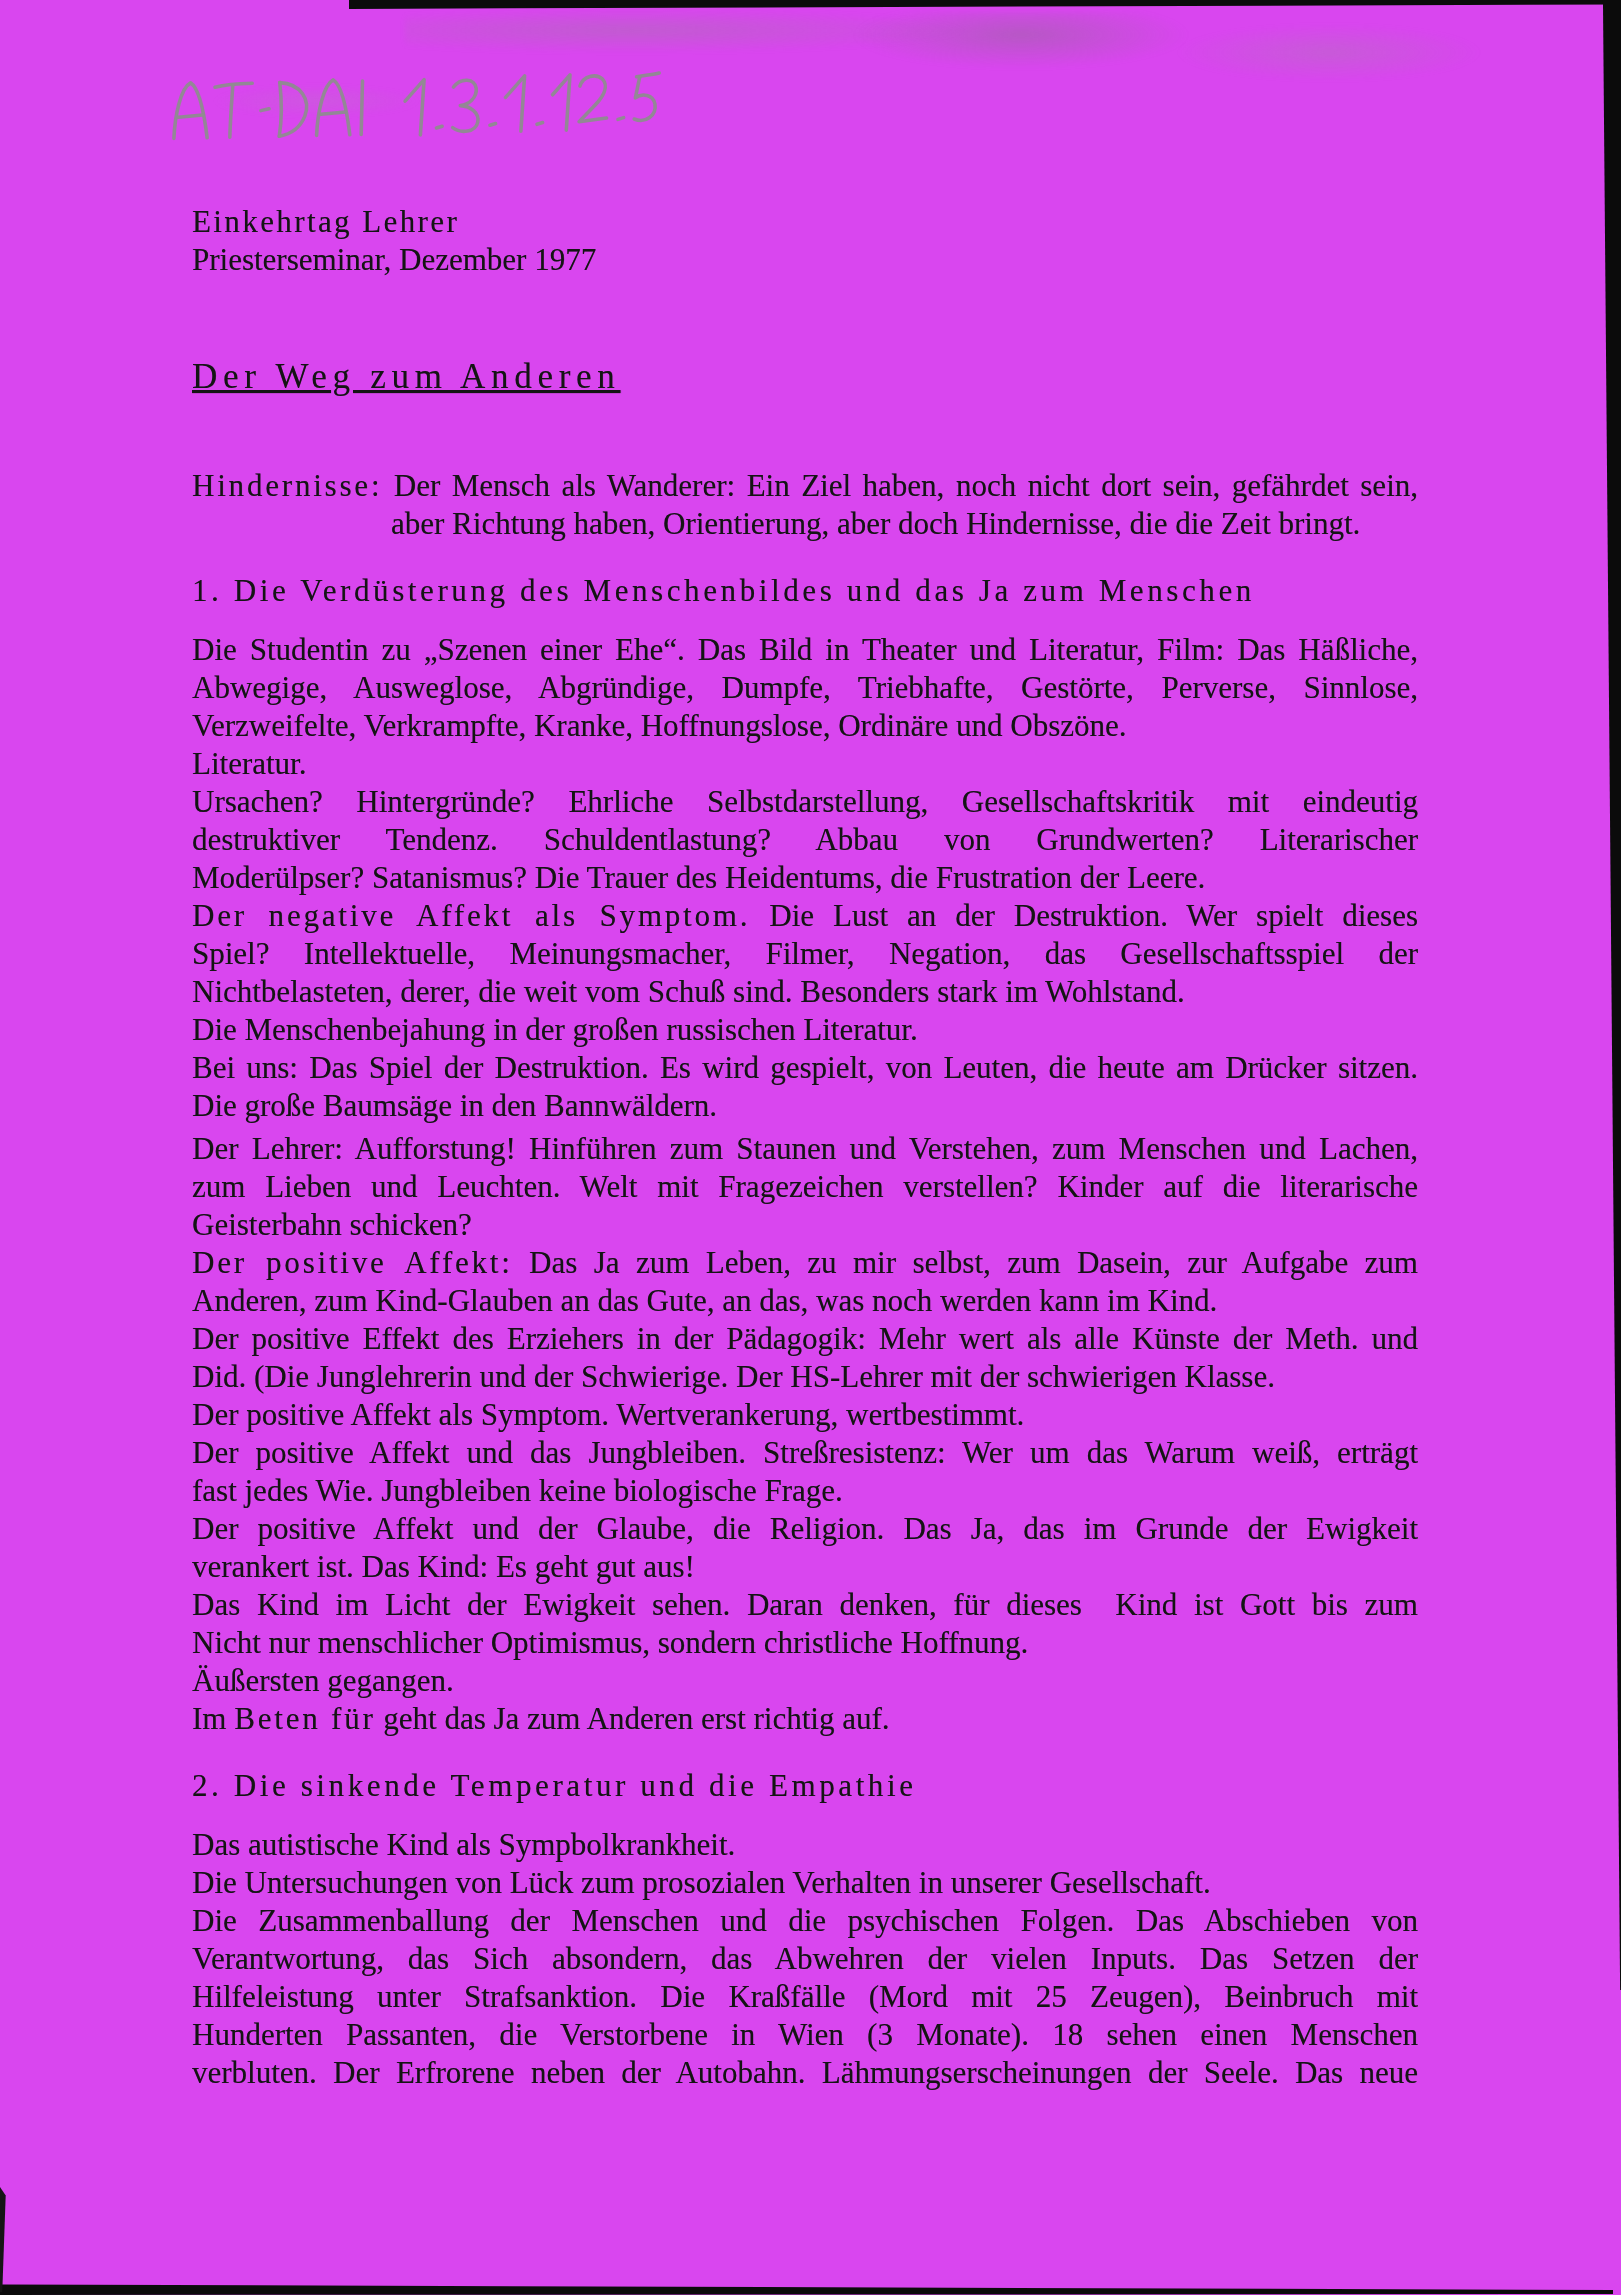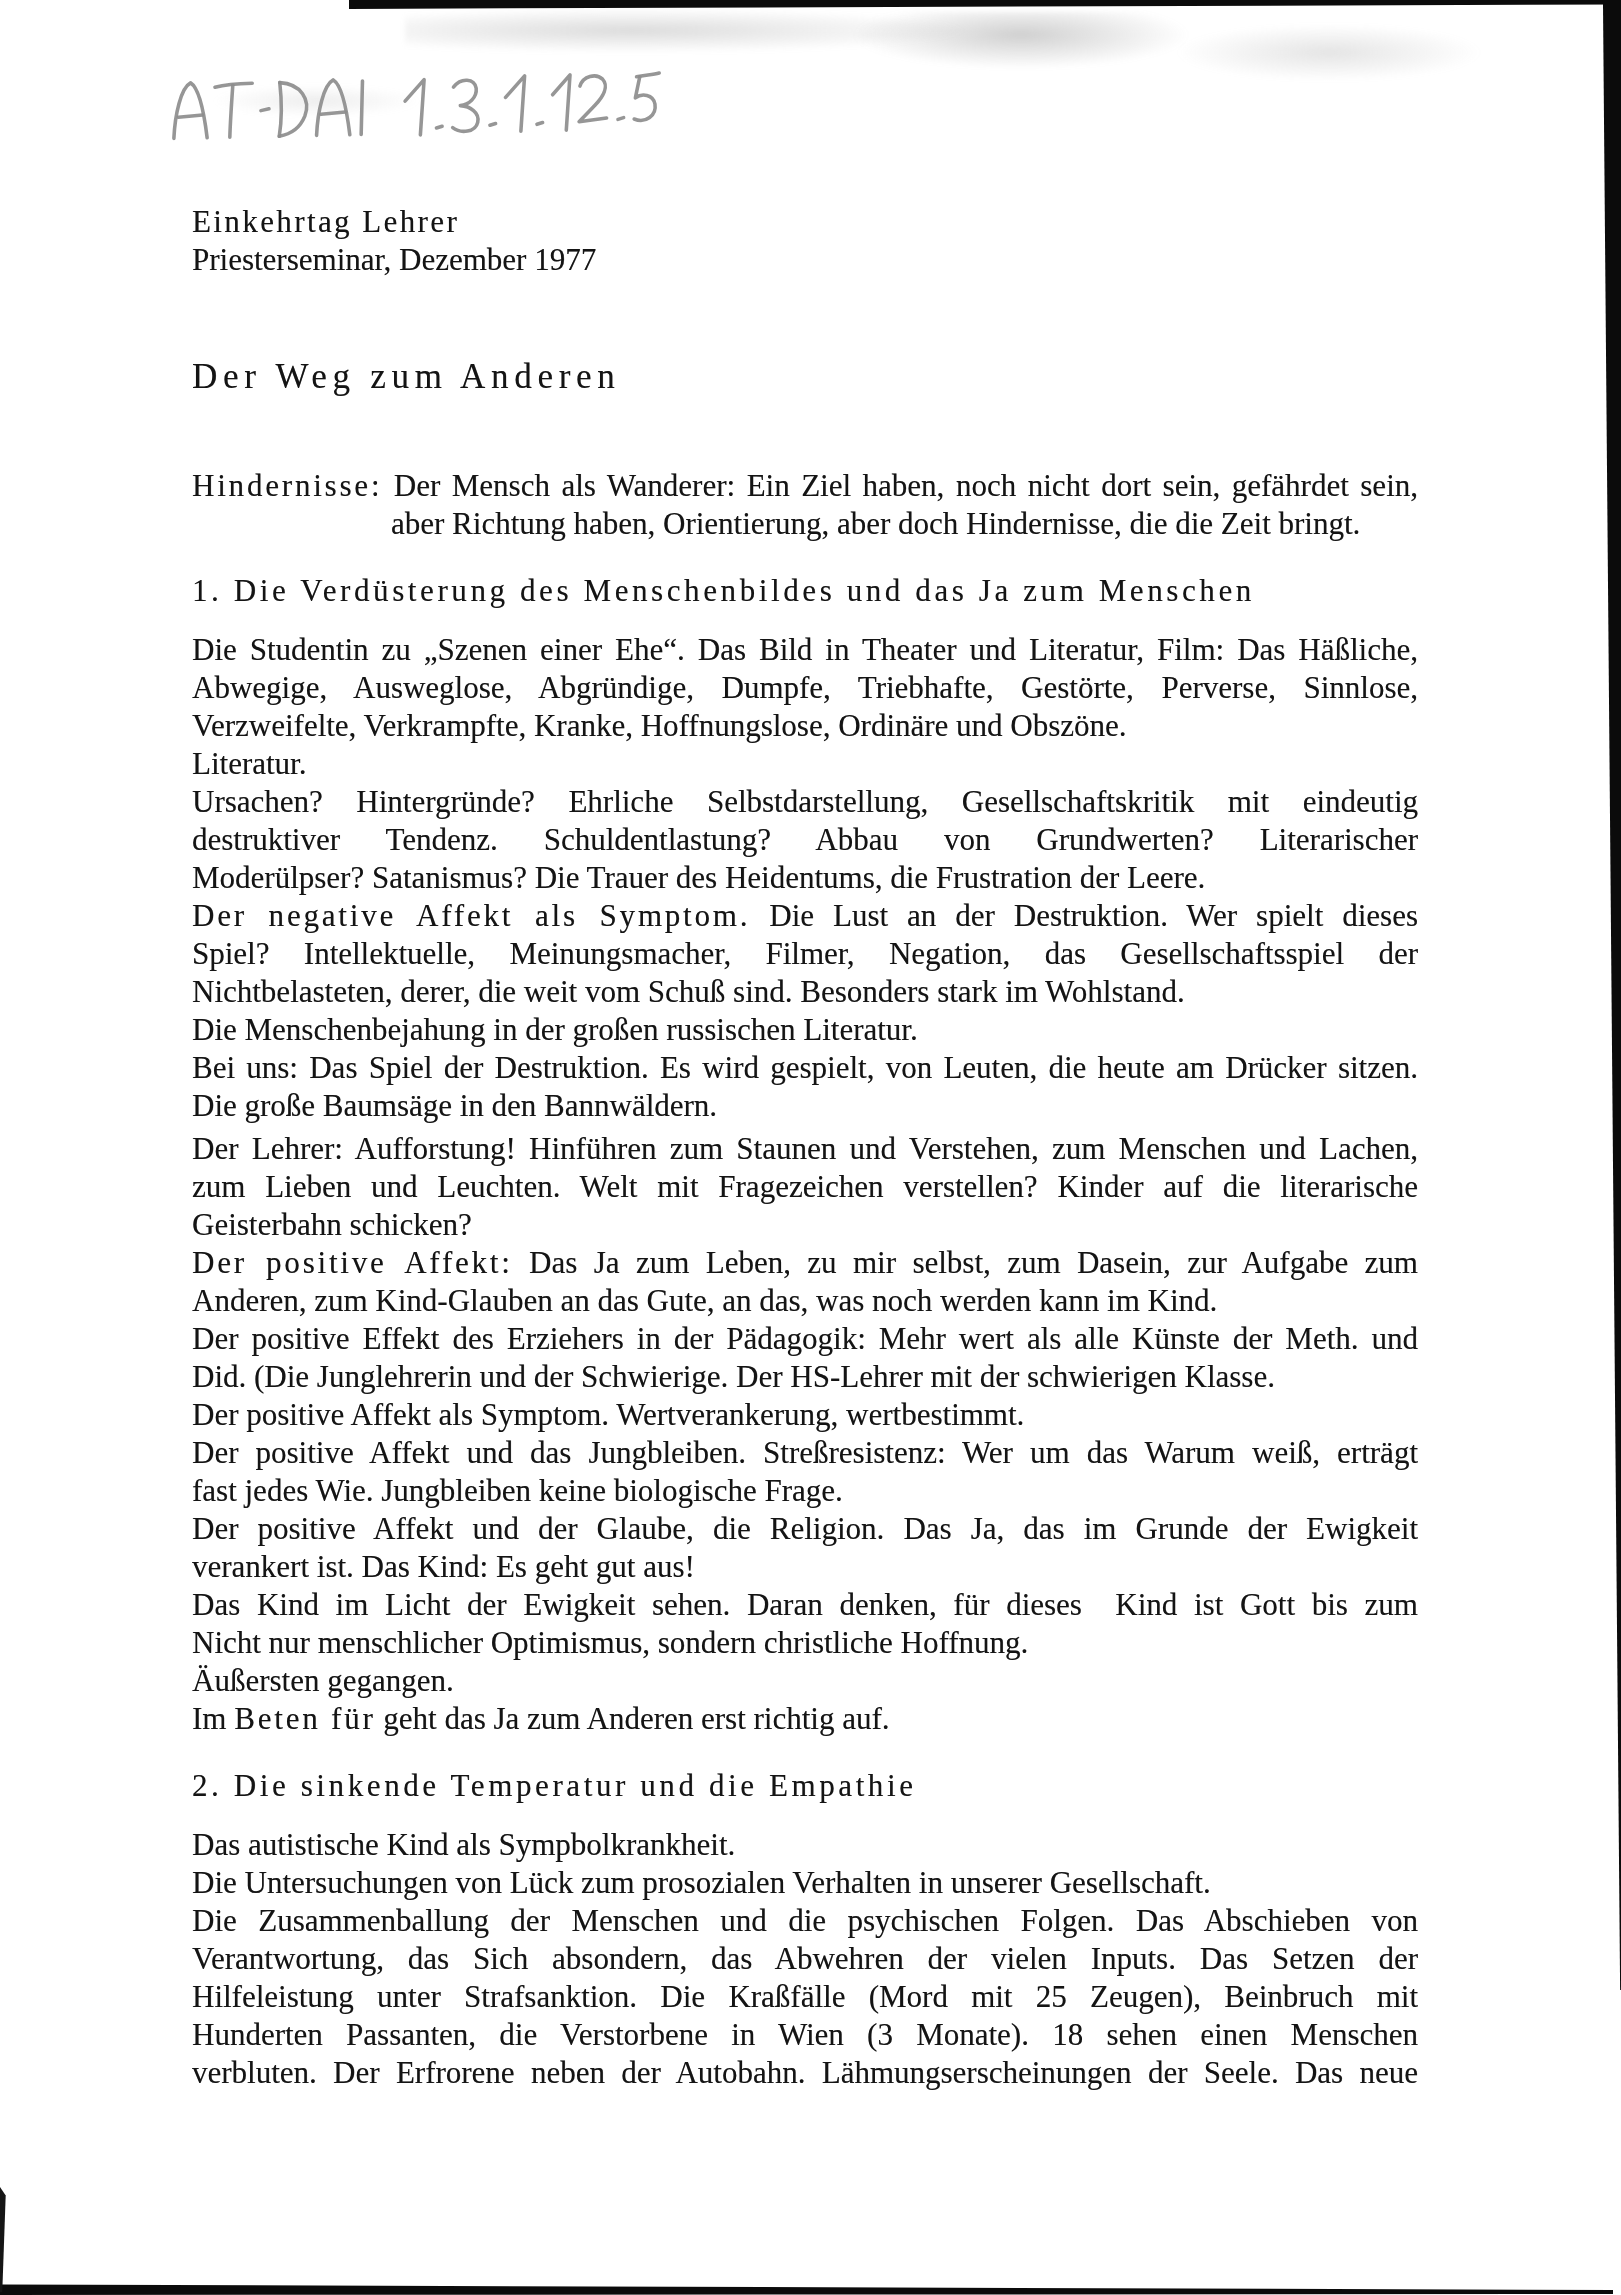--- a/index.html
+++ b/index.html
@@ -1,18 +1,18 @@
 <!DOCTYPE html>
 <html lang="de" style="font-size:13px"><head>
 <meta charset="utf-8">
 <style>
   html,body{margin:0;padding:0;background:#777;}
   .page{
     position:relative; width:1621px; height:2295px;
-    background:#ffffff; overflow:hidden;
+    background:#d946ef; overflow:hidden;
     font-family:"Liberation Serif","DejaVu Serif",serif;
     color:#141414;
   }
   
   .top-edge{position:absolute;left:349px;top:0;width:1273px;height:10.5px;background:#0b0b0b;
     clip-path:polygon(0 0,100% 0,100% 42%,0 85%);}
   .right-edge{position:absolute;right:0;top:0;width:22px;height:1990px;background:#0b0b0b;
     clip-path:polygon(18% 0,100% 0,100% 100%,96% 100%);}
   .bottom-edge{position:absolute;left:0;bottom:0;width:1613px;height:12px;background:#0b0b0b;
     clip-path:polygon(0 12%,100% 58%,100% 92%,0 100%);}
@@ -30,21 +30,21 @@
   
   .handwriting{position:absolute;left:162px;top:66px;width:519px;height:89px;
     transform:rotate(-1.2deg);}
   .handwriting path{fill:none;stroke:#8d8d8d;stroke-width:4.4;
     stroke-linecap:round;stroke-linejoin:round;opacity:.92;}
   
   .doc{position:absolute;left:192px;top:203px;width:1226px;
     font-size:31px;line-height:38px;
     text-shadow:0.2px 0.3px 0.6px rgba(25,25,25,.45);}
   .hdr-l1{letter-spacing:2.4px;}
-  .title{font-size:35px;line-height:42px;letter-spacing:5.7px;font-weight:normal;margin:77px 0 0 0;}
+  .title{font-size:35px;line-height:42px;letter-spacing:5.7px;font-weight:normal;margin:77px 0 0 0;text-decoration:underline;}
   .blk-h{letter-spacing:3.6px;margin:29px 0 21px 0;}
   .blk-p{margin:0;}
   .gap-intro{margin-top:69px;}
   .gap-s{margin-top:4.9px;}
   .ln{text-align:justify;text-align-last:justify;text-justify:inter-word;}
   .ln.short{text-align-last:left;}
   .sp{letter-spacing:2.8px;}
 </style>
 </head>
 <body>

